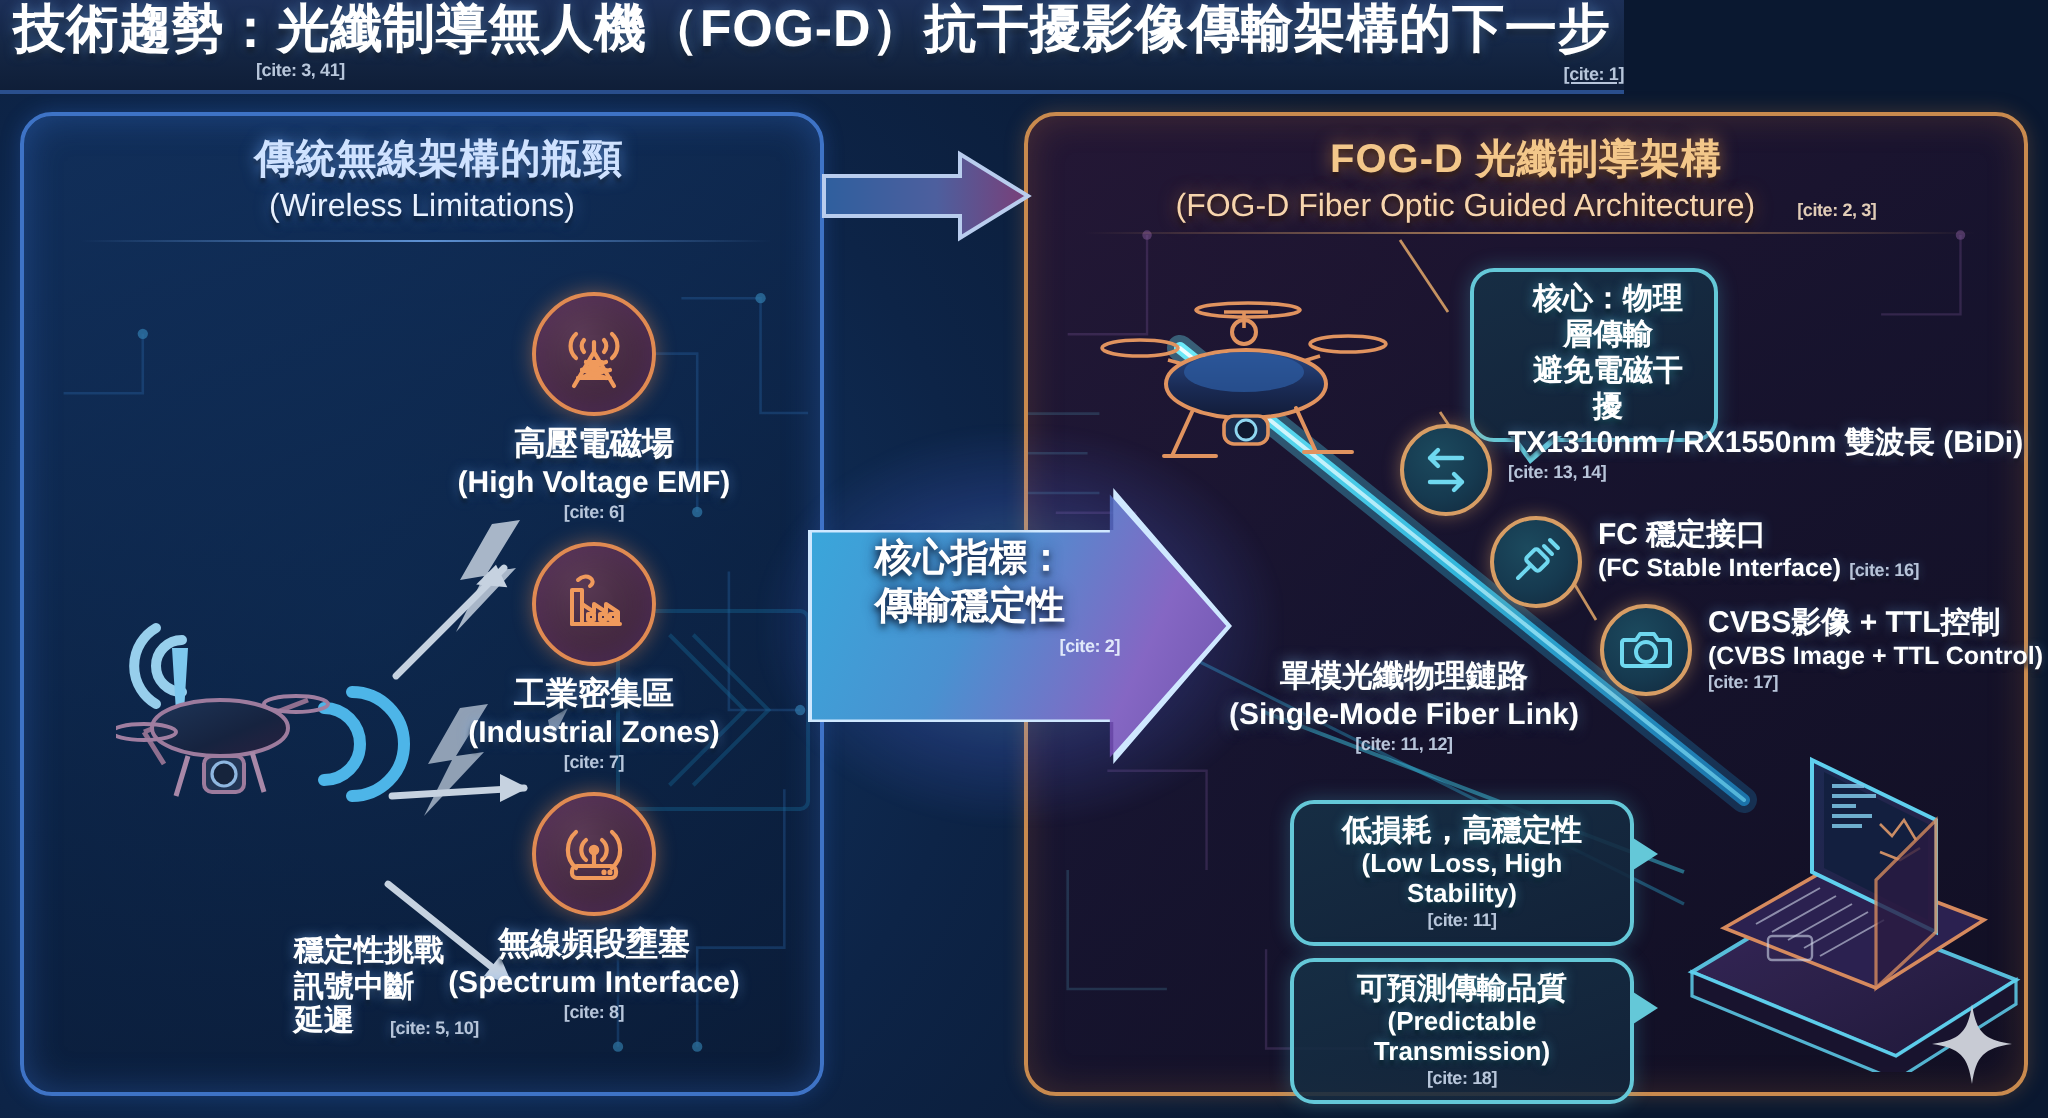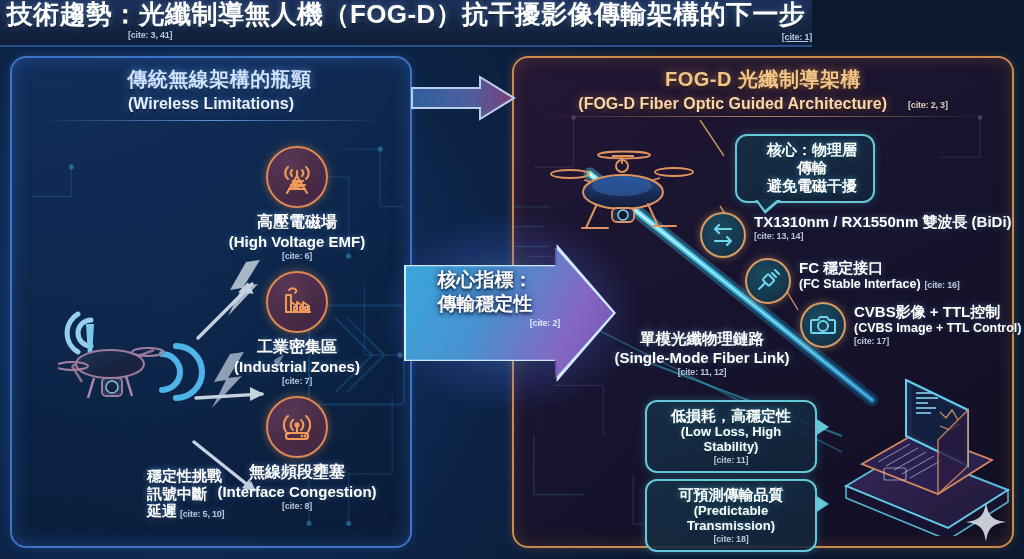--- a/index.html
+++ b/index.html
@@ -49,21 +49,21 @@
   }
   #panel-right {
     left: 512px; top: 56px; width: 502px; height: 492px;
     border: 2px solid #c98a4e;
     background: linear-gradient(150deg, rgba(40,22,52,.86) 0%, rgba(26,18,45,.80) 45%, rgba(18,14,34,.88) 100%);
     box-shadow: 0 0 18px rgba(190,120,60,.24) inset, 0 0 10px rgba(200,130,70,.28);
     overflow: hidden;
   }
   .panel-head { position: absolute; left: 0; top: 8px; width: 100%; text-align: center; }
   .ph-cn { font-size: 20px; font-weight: bold; letter-spacing: .5px; }
-  .ph-en { font-size: 16px; font-weight: bold; margin-top: 2px; }
+  .ph-en { font-size: 16px; font-weight: normal; margin-top: 2px; }
   #panel-left .ph-cn { color: #cfe2ff; text-shadow: 0 0 8px rgba(110,170,255,.7), 0 2px 2px #05101f; padding-left: 17px; }
   #panel-left .ph-en { color: #e8f1ff; text-shadow: 0 0 8px rgba(110,170,255,.6), 0 2px 2px #05101f; }
   #panel-right .ph-cn { color: #f3c78a; text-shadow: 0 0 9px rgba(235,160,80,.65), 0 2px 2px #150a12; }
   #panel-right .ph-en { color: #f7d5ad; text-shadow: 0 0 9px rgba(235,160,80,.55), 0 2px 2px #150a12; }
   .ph-en-row { display: flex; align-items: flex-end; justify-content: center; gap: 21px; }
   #panel-left .hr {
     position: absolute; left: 28px; top: 62px; width: 346px; height: 1px;
     background: linear-gradient(90deg, rgba(80,140,230,0) 0%, rgba(120,180,255,.75) 50%, rgba(80,140,230,0) 100%);
   }
   #panel-right .hr {
@@ -76,21 +76,21 @@
 
   
   #left-drone { position: absolute; left: 46px; top: 236px; width: 170px; height: 130px; }
   #left-arrows { position: absolute; left: 178px; top: 200px; width: 110px; height: 250px; }
 
   #challenge-block { position: absolute; left: 135px; top: 398px; width: 150px; margin-top: 11px; }
   #challenge-block .ln {
     font-size: 15px; font-weight: bold; color: #ffffff; line-height: 1.18;
     text-shadow: 0 0 6px rgba(120,180,255,.6), 0 2px 2px #04101f;
   }
-  #challenge-block .lastline { display: flex; align-items: flex-end; gap: 3px; }
+  #challenge-block .lastline { display: flex; align-items: flex-end; gap: 18px; }
 
   
   .lim-item { position: absolute; width: 214px; text-align: center; }
   .lim-circle {
     width: 62px; height: 62px; border-radius: 50%; margin: 0 auto;
     background: radial-gradient(circle at 38% 32%, #5a3a55 0%, #43293f 60%, #32203a 100%);
     border: 2px solid #e08a52;
     box-shadow: 0 0 10px rgba(230,140,80,.45), 0 0 16px rgba(120,60,140,.35) inset;
     display: flex; align-items: center; justify-content: center;
   }
@@ -150,21 +150,21 @@
   }
   .callout .c-cn {
     font-size: 15px; font-weight: bold; color: #ffffff; line-height: 1.2;
     text-shadow: 0 0 6px rgba(90,200,235,.6), 0 2px 2px #02131c;
   }
   .callout .c-en {
     font-size: 13px; font-weight: bold; color: #ffffff; line-height: 1.15;
     text-shadow: 0 0 5px rgba(90,200,235,.5), 0 2px 2px #02131c;
   }
 
-  #co-core { left: 735px; top: 134px; width: 140px; padding-left: 24px; }
+  #co-core { left: 735px; top: 134px; width: 124px; padding-left: 24px; }
   #co-core .tail {
     position: absolute; left: 18px; bottom: -13px; width: 0; height: 0;
     border-left: 10px solid transparent; border-right: 16px solid transparent;
     border-top: 14px solid #64c8d8;
   }
   #co-core .tail-in {
     position: absolute; left: 20px; bottom: -9px; width: 0; height: 0;
     border-left: 8px solid transparent; border-right: 13px solid transparent;
     border-top: 11px solid #162e46;
   }
@@ -384,21 +384,21 @@
             <path d="M29,9 A12,12 0 0 1 29,27"></path>
               <path d="M24,13 A6.5,6.5 0 0 1 24,23"></path>
             <circle cx="20" cy="18" r="1.6" fill="#f09a5c"></circle>
             <path d="M20,19 L20,26"></path>
             <rect x="9" y="26" width="22" height="6" rx="2.5"></rect>
             <path d="M25,29 L25,29.2 M28,29 L28,29.2" stroke-width="2.6"></path>
           </g>
         </svg>
       </div>
       <div class="lim-cn">無線頻段壅塞</div>
-      <div class="lim-en">(Interface Congestion)</div>
+      <div class="lim-en">(Spectrum Interface)</div>
       <div class="cite lim-cite">[cite: 8]</div>
     </div>
   </div>
 
   <div id="panel-right" class="panel">
 
     <svg class="traces" viewBox="0 0 502 492" preserveAspectRatio="none">
       <g stroke="#8b5fa8" stroke-width="1.2" fill="none" opacity=".45">
         <path d="M20,110 L60,110 L60,60"></path>
         <path d="M14,200 L54,200 L54,260 L14,260"></path>

